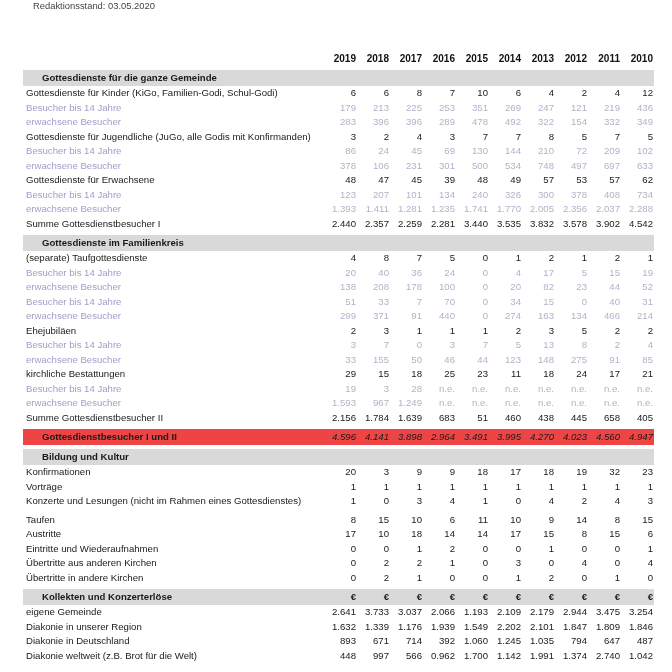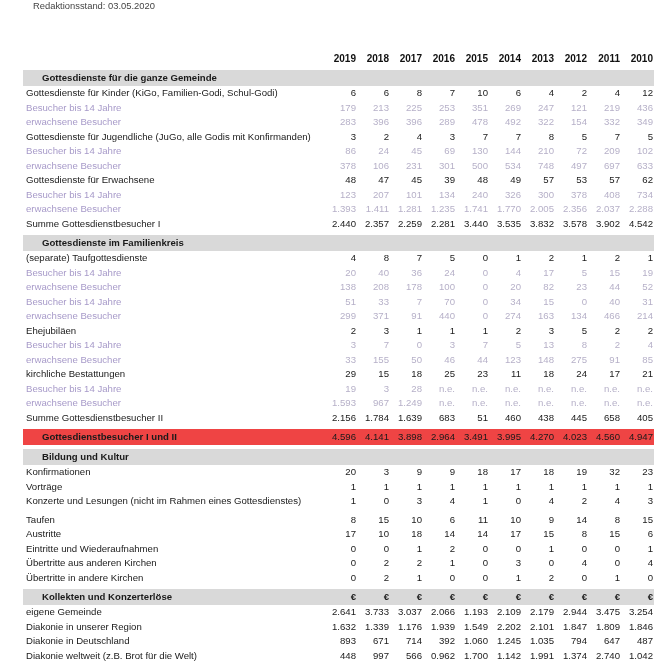--- a/index.html
+++ b/index.html
@@ -16,21 +16,21 @@
   td.num, th.num { text-align: right; padding-right: 1px; }
   th.num { font-weight: bold; font-size: 10px; color: #111; }
   tr.years th { height: 18px; line-height: 22px; }
   tr.section td { background: #d9d9d9; font-weight: bold; height: 16px; line-height: 16px; }
   tr.section td.lab { padding-left: 19px; }
   tr.gap td { height: 4px; line-height: 4px; padding: 0; }
   tr.row td.lab { padding-left: 3px; }
   tr.sub td { color: #a79ac9; }
   tr.sub td.num { color: #b6b0c8; }
   tr.total td { background: #ef4444; font-weight: bold; }
-  tr.total td.num { font-weight: normal; }
+  tr.total td.num { font-weight: normal; font-style: italic; }
 </style>
 </head>
 <body>
 
 <div class="stand">Redaktionsstand: 03.05.2020</div>
 
 <div class="sheet">
   <table>
     <colgroup>
       <col class="label">

